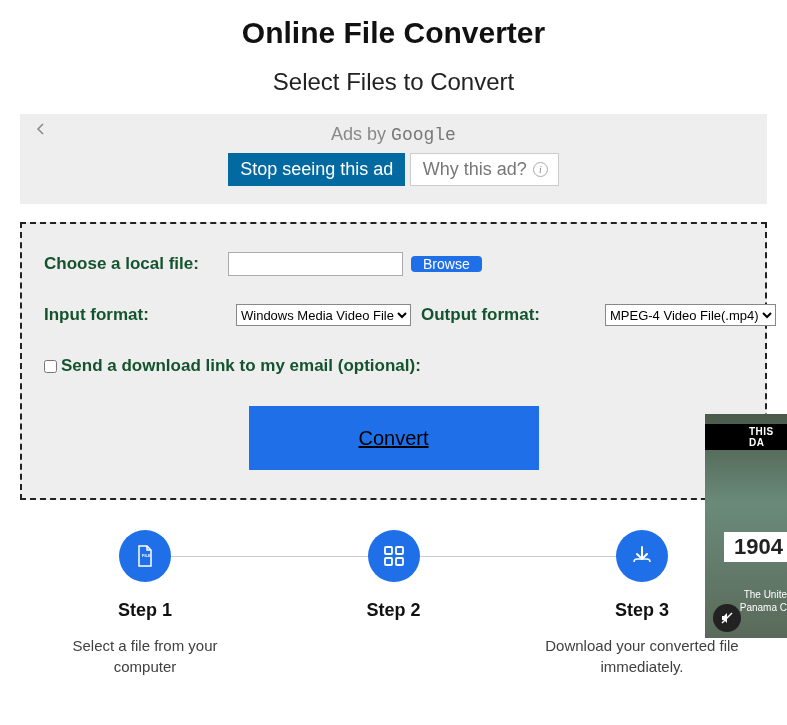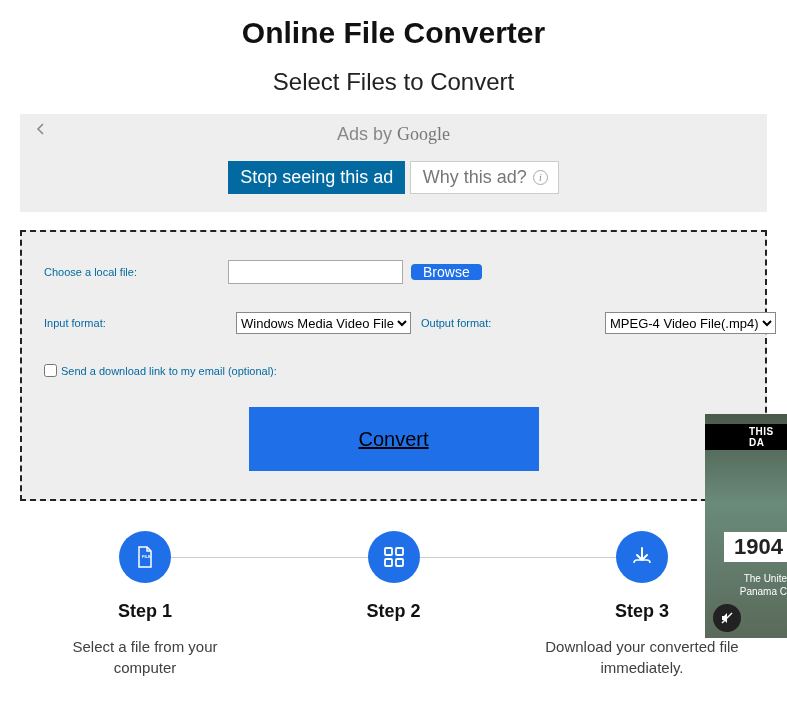--- a/index.html
+++ b/index.html
@@ -3,46 +3,46 @@
 <meta charset="utf-8">
 <style>
 * { box-sizing: border-box; margin: 0; padding: 0; }
 body { font-family: -apple-system, BlinkMacSystemFont, "Segoe UI", Arial, sans-serif; width: 787px; height: 725px; background: #fff; position: relative; overflow: hidden; }
 .header { text-align: center; padding-top: 16px; }
 .title { font-size: 30px; font-weight: 700; color: #111; }
 .subtitle { font-size: 24px; font-weight: 400; color: #222; margin-top: 18px; }
 .ad-box { background: #eeeeef; margin: 18px 20px 0 20px; padding: 10px 12px 18px 12px; position: relative; }
 .ad-back { position: absolute; left: 14px; top: 8px; color: #777; cursor: pointer; }
 .ad-text { text-align: center; color: #888; font-size: 18px; }
-.ad-goog { font-family: Liberation Serif, serif; font-weight: 500; color: #777; }
+.ad-goog { font-family: Liberation Mono, monospace; font-weight: 500; color: #777; }
 .ad-btns { text-align: center; margin-top: 8px; }
 .ad-stop { background: #0369a1; color: #fff; border: none; padding: 6px 12px; font-size: 18px; cursor: pointer; }
-.ad-why { background: #fff; color: #777; border: 1px solid #ccc; padding: 5px 10px 5px 12px; font-size: 18px; cursor: pointer; display: inline-flex; align-items: center; gap: 6px; margin-top: 8px; }
+.ad-why { background: #fff; color: #777; border: 1px solid #ccc; padding: 5px 10px 5px 12px; font-size: 18px; cursor: pointer; display: inline-flex; align-items: center; gap: 6px; }
 .info-circ { display: inline-flex; width: 15px; height: 15px; border: 1px solid #aaa; border-radius: 50%; align-items: center; justify-content: center; font-size: 10px; color: #888; font-style: italic; font-family: serif; }
 .form-panel { margin: 18px 20px 0 20px; border: 2px dashed #222; background: #eeeeef; padding: 28px 22px 28px 22px; }
 .row { display: flex; align-items: center; margin-bottom: 28px; }
-.lbl { color: #0369a1; font-size: 11px; }
+.lbl { color: #14532d; font-size: 17px; font-weight: bold; }
 .col-a { flex: 0 0 184px; }
 .file-input { width: 175px; height: 24px; border: 1px solid #aaa; background: #fff; }
 .browse { background: #1f6fe8; color: #fff; border: none; padding: 0 12px; border-radius: 4px; font-size: 14px; margin-left: 8px; cursor: pointer; }
 .sel { font-size: 13px; border: 1px solid #888; background: #fff; height: 22px; width: 175px; }
 .row2 { display: flex; align-items: center; margin-bottom: 30px; gap: 8px; }
 .chk-row { display: flex; align-items: center; gap: 4px; margin-bottom: 30px; }
 .convert-wrap { text-align: center; }
 .convert { background: #1f6fe8; color: #000000; border: none; font-size: 20px; font-weight: 500; width: 290px; height: 64px; cursor: pointer; text-decoration: underline; }
 .steps { display: flex; justify-content: space-between; margin: 30px 40px 0 40px; position: relative; }
 .steps-line { position: absolute; top: 26px; left: 80px; right: 80px; height: 1px; background: #ccc; z-index: 0; }
 .step { width: 210px; text-align: center; position: relative; z-index: 1; }
 .step-circ { width: 52px; height: 52px; border-radius: 50%; background: #1f6fe8; margin: 0 auto 18px auto; display: flex; align-items: center; justify-content: center; }
 .step-title { font-size: 18px; font-weight: 700; color: #111; margin-bottom: 14px; }
 .step-desc { font-size: 15px; color: #404040; line-height: 1.4; }
 .float-vid { position: absolute; right: 0; top: 414px; width: 82px; height: 224px; background: linear-gradient(180deg, #4a5a4a 0%, #6a8a7a 40%, #5a6a5a 100%); overflow: hidden; }
 .vid-band { position: absolute; top: 10px; left: 0; right: -2px; background: #000; color: #fff; font-size: 10px; font-weight: 700; padding: 2px 0 2px 44px; letter-spacing: 0.5px; }
 .vid-year { position: absolute; top: 118px; right: -2px; background: #fff; color: #222; font-size: 22px; font-weight: 700; padding: 2px 6px 2px 10px; }
-.vid-txt { position: absolute; top: 158px; right: 0; color: #fff; font-size: 10px; text-align: right; line-height: 1.3; }
+.vid-txt { position: absolute; top: 174px; right: 0; color: #fff; font-size: 10px; text-align: right; line-height: 1.3; }
 .mute-btn { position: absolute; bottom: 6px; left: 8px; width: 28px; height: 28px; border-radius: 50%; background: #222; display: flex; align-items: center; justify-content: center; cursor: pointer; }
 svg { display: block; }
 </style>
 </head>
 <body>
 
 <div class="header">
   <div class="title">Online File Converter</div>
   <div class="subtitle">Select Files to Convert</div>
 </div>

